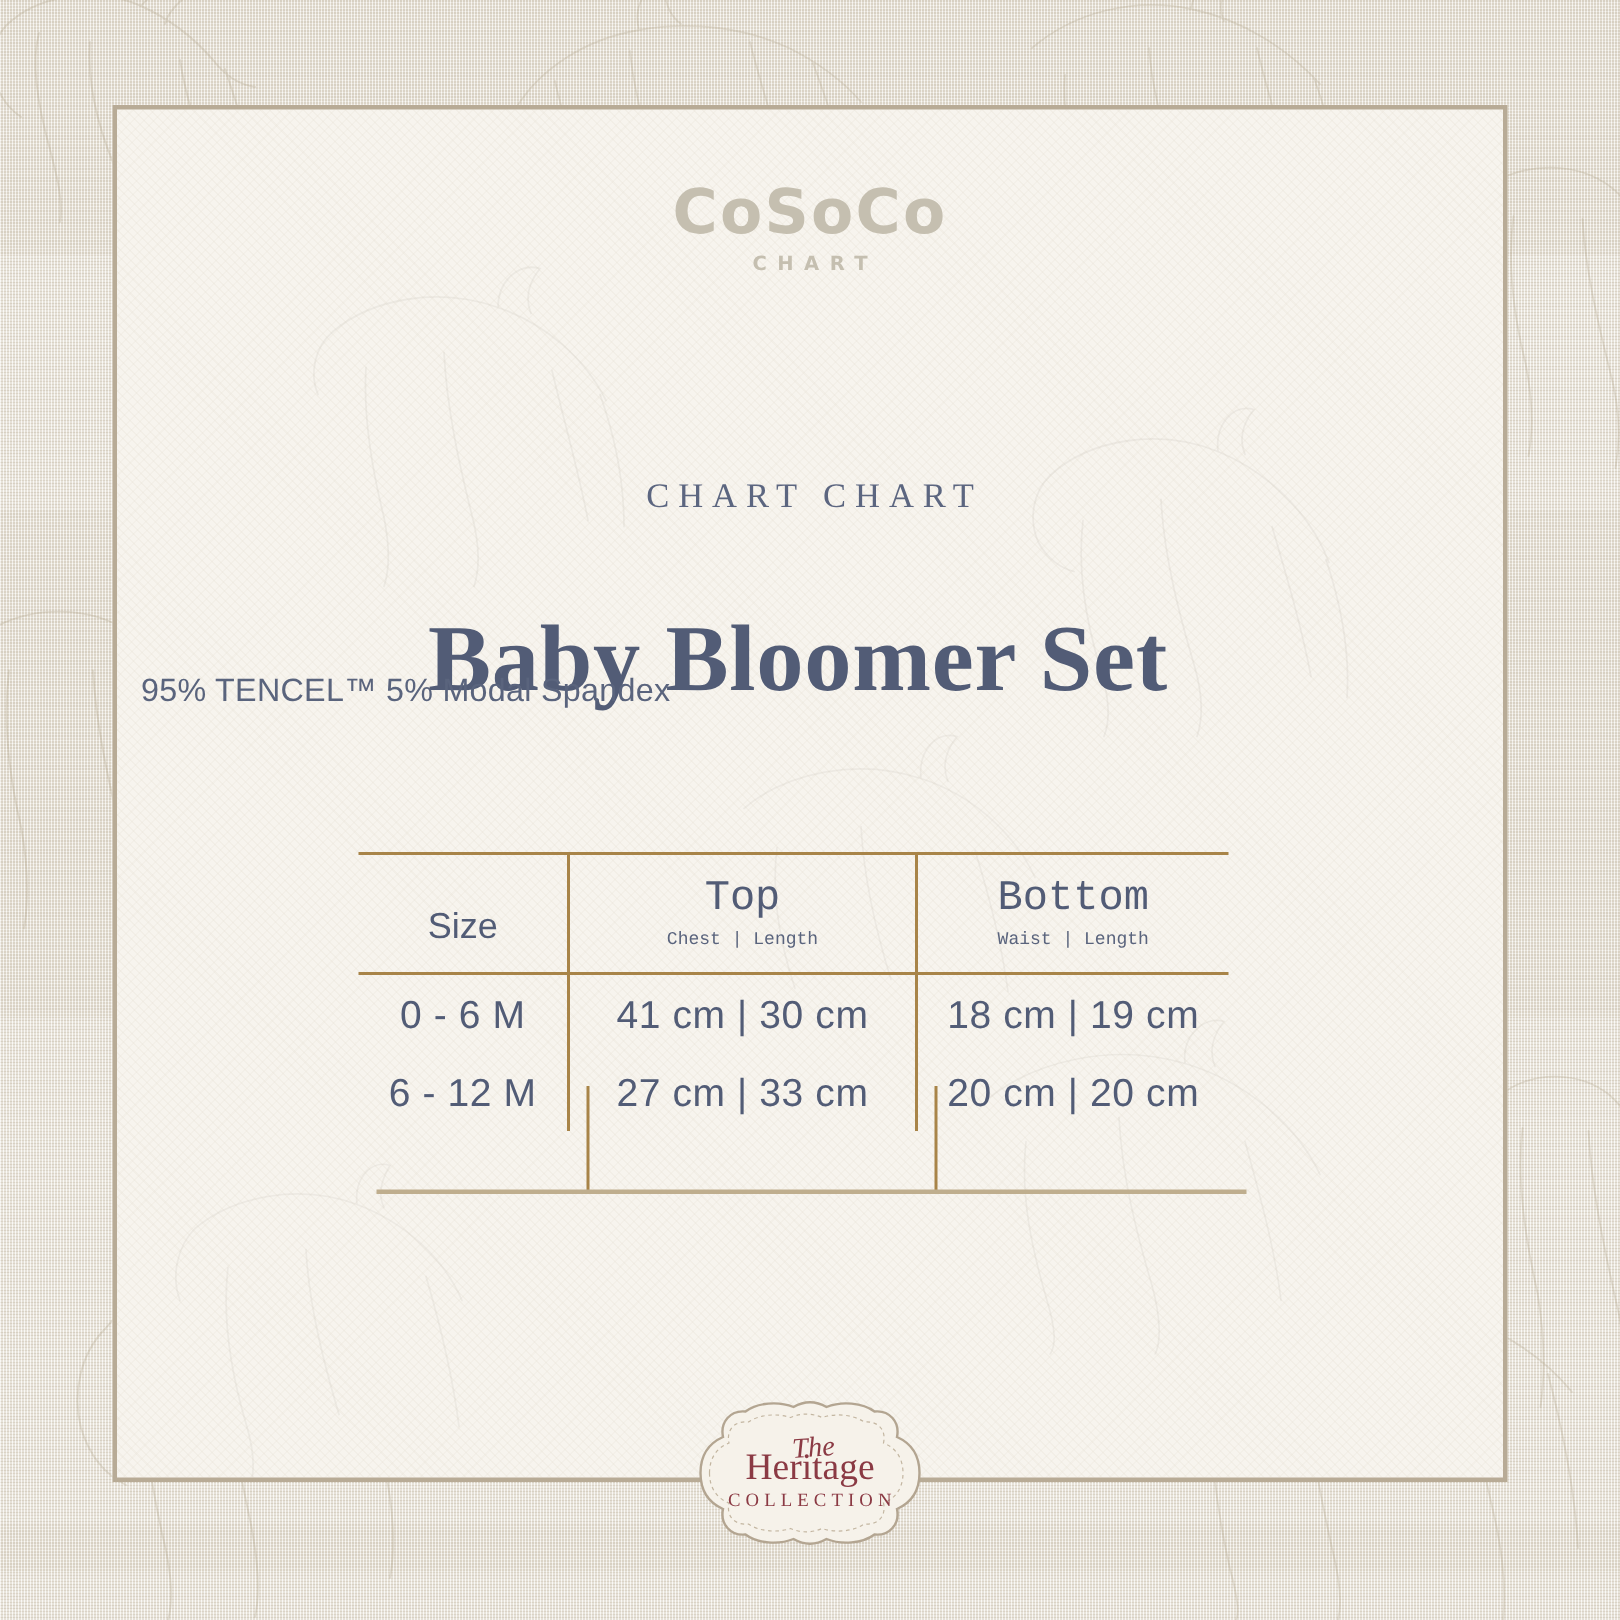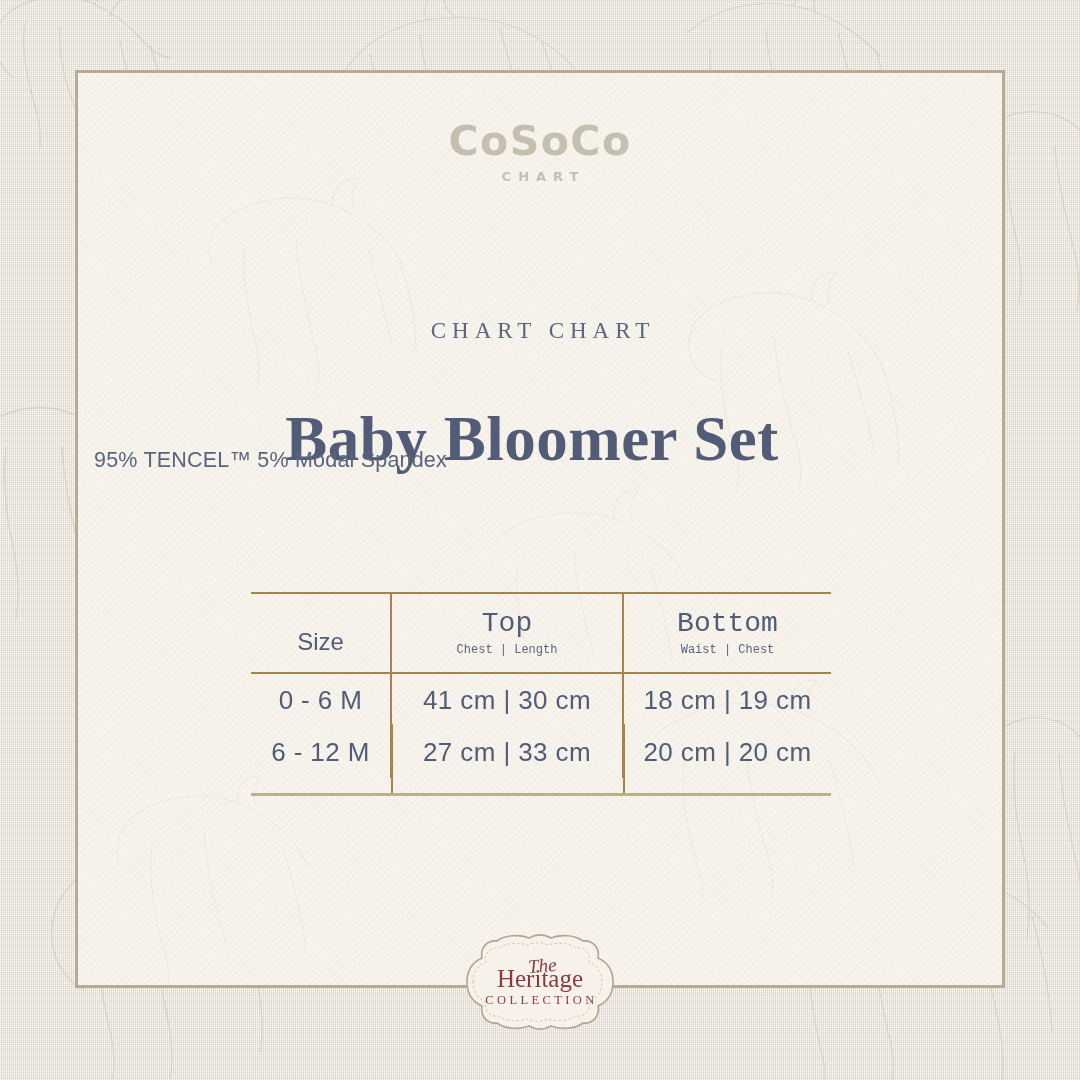--- a/index.html
+++ b/index.html
@@ -114,24 +114,23 @@
     text-align: left;
     font-family: "Liberation Sans", sans-serif;
     font-size: 21.5px;
     letter-spacing: 0.2px;
     color: #5a647d;
   }
 
   
   #table-wrap {
     position: absolute;
-    left: 173px;
+    left: 161px;
     top: 495px;
     width: 580px;
-    margin-top: 24px;
   }
   table.size-table {
     width: 580px;
     border-collapse: collapse;
     table-layout: fixed;
   }
   table.size-table col.c-size   { width: 140px; }
   table.size-table col.c-top    { width: 232px; }
   table.size-table col.c-bottom { width: 208px; }
 
@@ -426,21 +425,21 @@
           <tr>
             <th>
               <div class="th-size">Size</div>
             </th>
             <th>
               <div class="th-main">Top</div>
               <div class="th-sub">Chest | Length</div>
             </th>
             <th>
               <div class="th-main">Bottom</div>
-              <div class="th-sub">Waist | Chest</div>
+              <div class="th-sub">Waist | Length</div>
             </th>
           </tr>
         </thead>
         <tbody>
           <tr>
             <td>0 - 6 M</td>
             <td>41 cm | 30 cm</td>
             <td>18 cm | 19 cm</td>
           </tr>
           <tr>

